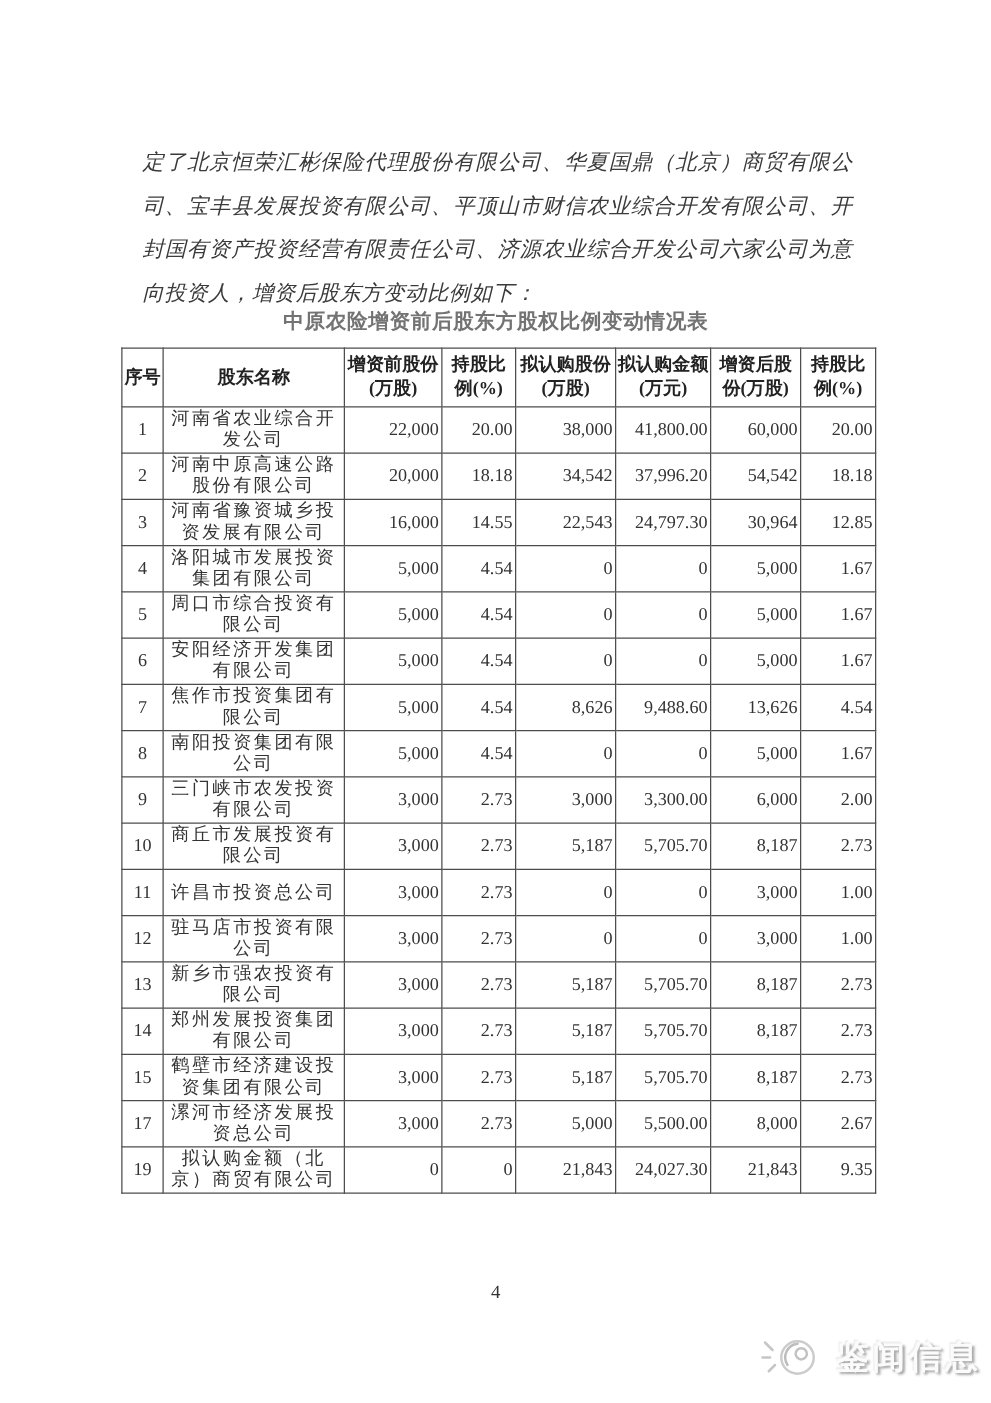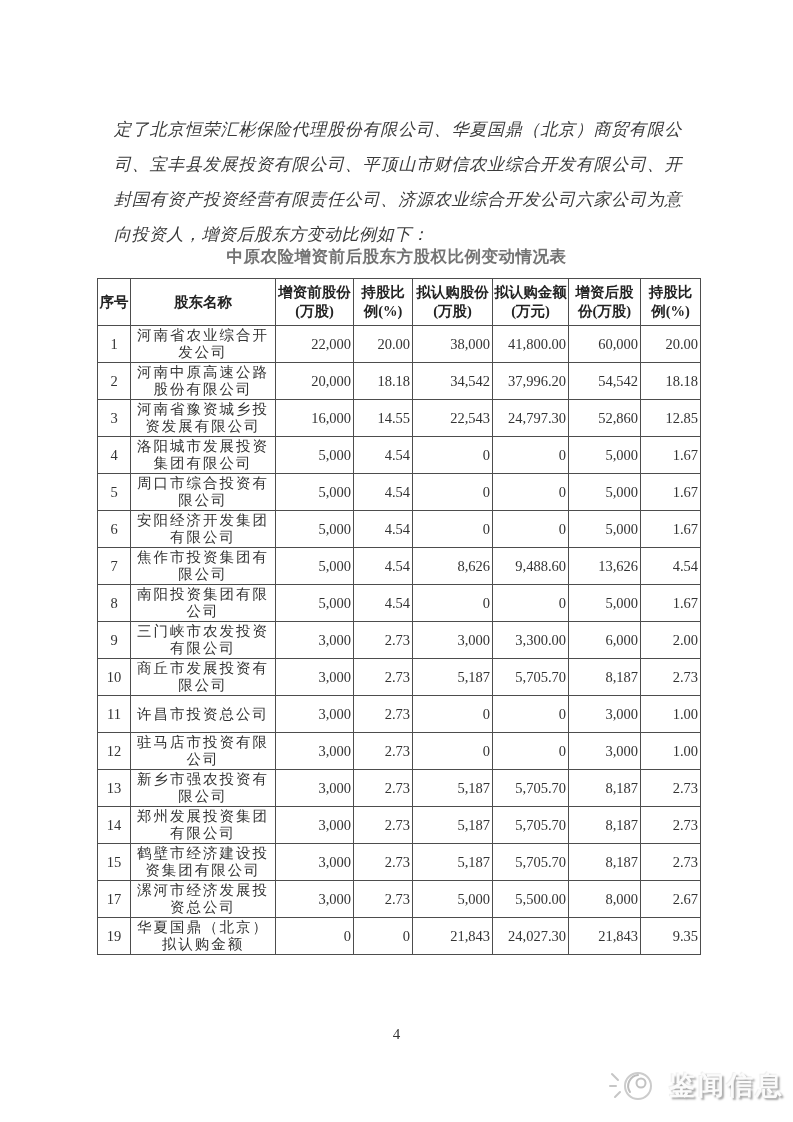--- a/index.html
+++ b/index.html
@@ -103,21 +103,21 @@
         <td class="c6">54,542</td>
         <td class="c7">18.18</td>
       </tr>
       <tr>
         <td class="c0">3</td>
         <td class="c1">河南省豫资城乡投资发展有限公司</td>
         <td class="c2">16,000</td>
         <td class="c3">14.55</td>
         <td class="c4">22,543</td>
         <td class="c5">24,797.30</td>
-        <td class="c6">52,860</td>
+        <td class="c6">30,964</td>
         <td class="c7">12.85</td>
       </tr>
       <tr>
         <td class="c0">4</td>
         <td class="c1">洛阳城市发展投资集团有限公司</td>
         <td class="c2">5,000</td>
         <td class="c3">4.54</td>
         <td class="c4">0</td>
         <td class="c5">0</td>
         <td class="c6">5,000</td>
@@ -238,21 +238,21 @@
         <td class="c1">漯河市经济发展投资总公司</td>
         <td class="c2">3,000</td>
         <td class="c3">2.73</td>
         <td class="c4">5,000</td>
         <td class="c5">5,500.00</td>
         <td class="c6">8,000</td>
         <td class="c7">2.67</td>
       </tr>
       <tr>
         <td class="c0">19</td>
-        <td class="c1">华夏国鼎（北京）拟认购金额</td>
+        <td class="c1">拟认购金额（北京）商贸有限公司</td>
         <td class="c2">0</td>
         <td class="c3">0</td>
         <td class="c4">21,843</td>
         <td class="c5">24,027.30</td>
         <td class="c6">21,843</td>
         <td class="c7">9.35</td>
       </tr>
     </tbody>
 </table>
 

